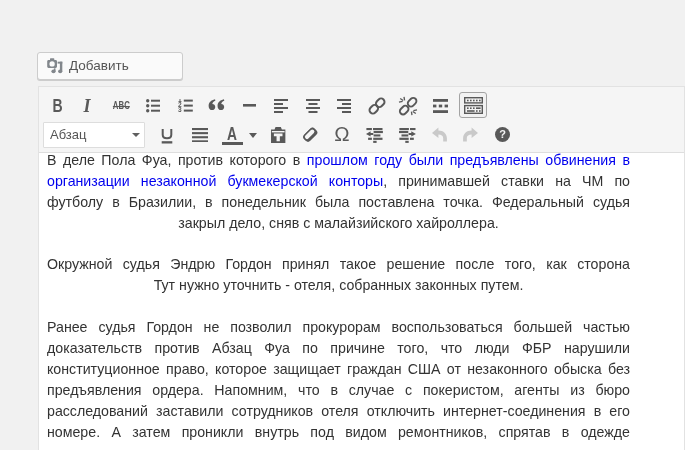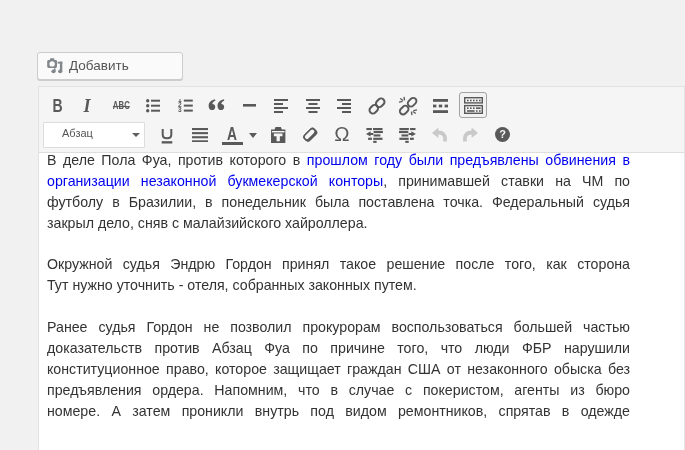--- a/index.html
+++ b/index.html
@@ -13,33 +13,33 @@
 #mediabtn .lbl { position:absolute; left:31px; top:0; }
 
 #editor { position:absolute; left:38px; top:86px; width:647px; height:420px;
   border:1px solid #e2e2e2; border-bottom:none; background:#fff; }
 #toolbar { position:absolute; left:0; top:0; width:645px; height:66px;
   background:#f5f5f5; border-bottom:1px solid #dedede; }
 .ico { position:absolute; }
 
 #dd { position:absolute; left:4px; top:35px; width:102px; height:26px;
   background:#fff; border:1px solid #dddddd; border-radius:1px; }
-#dd .t { position:absolute; left:18px; top:4px; font-size:11px; color:#555; }
+#dd .t { position:absolute; left:6px; top:4px; font-size:13px; color:#555; }
 #dd .c { position:absolute; right:4px; top:10px; width:0; height:0;
   border-left:4px solid transparent; border-right:4px solid transparent;
   border-top:4.5px solid #5f5f5f; }
 
 #sink { position:absolute; left:420px; top:5px; width:28px; height:26px;
   background:#f2f2f2; border:1px solid #a3a3a3; border-radius:3px; }
 
 #content { position:absolute; left:8px; top:63px; width:583px;
   font-size:14.2px; line-height:21px; color:#333; }
 #content .ln { text-align:justify; text-align-last:justify; height:21px;
   white-space:nowrap; }
-#content .lastln { text-align:left; height:21px; white-space:nowrap; }
+#content .lastln { text-align:center; height:21px; white-space:nowrap; }
 #content .gap { height:20px; } #content .gap2 { height:21px; }
 #content a { color:#0000ee; }
 svg { display:block; }
 </style>
 </head>
 <body>
 <div id="mediabtn">
   <svg class="abs" style="left:7px;top:4px" width="20" height="18" viewBox="0 0 20 18">
     <g fill="#82878c">
       <rect x="5" y="1.3" width="4.3" height="2.5" rx="0.6"></rect>
@@ -219,20 +219,21 @@
   <div class="ln">футболу в Бразилии, в понедельник была поставлена точка. Федеральный судья</div>
   <div class="lastln">закрыл дело, сняв с малайзийского хайроллера.</div>
   <div class="gap"></div>
   <div class="ln">Окружной судья Эндрю Гордон принял такое решение после того, как сторона</div>
   <div class="lastln">Тут нужно уточнить - отеля, собранных законных путем.</div>
   <div class="gap2"></div>
   <div class="ln">Ранее судья Гордон не позволил прокурорам воспользоваться большей частью</div>
   <div class="ln">доказательств против Абзац Фуа по причине того, что люди ФБР нарушили</div>
   <div class="ln">конституционное право, которое защищает граждан США от незаконного обыска без</div>
   <div class="ln">предъявления ордера. Напомним, что в случае с покеристом, агенты из бюро</div>
+  <div class="ln">расследований заставили сотрудников отеля отключить интернет-соединения в его</div>
   <div class="ln">номере. А затем проникли внутрь под видом ремонтников, спрятав в одежде</div>
 </div>
 </div>
 
 <style>
 
 #i-b { left:12px; top:8px; width:12px; height:26px; font:bold 18.5px "Liberation Sans"; color:#595959; transform:scaleX(0.76); transform-origin:center; text-align:center; position:absolute; }
 #i-i { left:42px; top:9px; width:12px; height:26px; font:bold italic 18px "Liberation Serif"; color:#595959; text-align:center; position:absolute; }
 #i-abc { left:72px; top:6px; width:17px; height:26px; font:bold 10px "Liberation Sans"; color:#595959; text-decoration:line-through; transform:scaleX(0.78); transform-origin:center; text-align:center; line-height:26px; position:absolute; }
 #i-a { left:185px; top:39.5px; width:16px; height:14px; font:bold 17.7px "Liberation Sans"; color:#595959; text-align:center; line-height:14px; transform:scaleX(0.78); position:absolute; }

